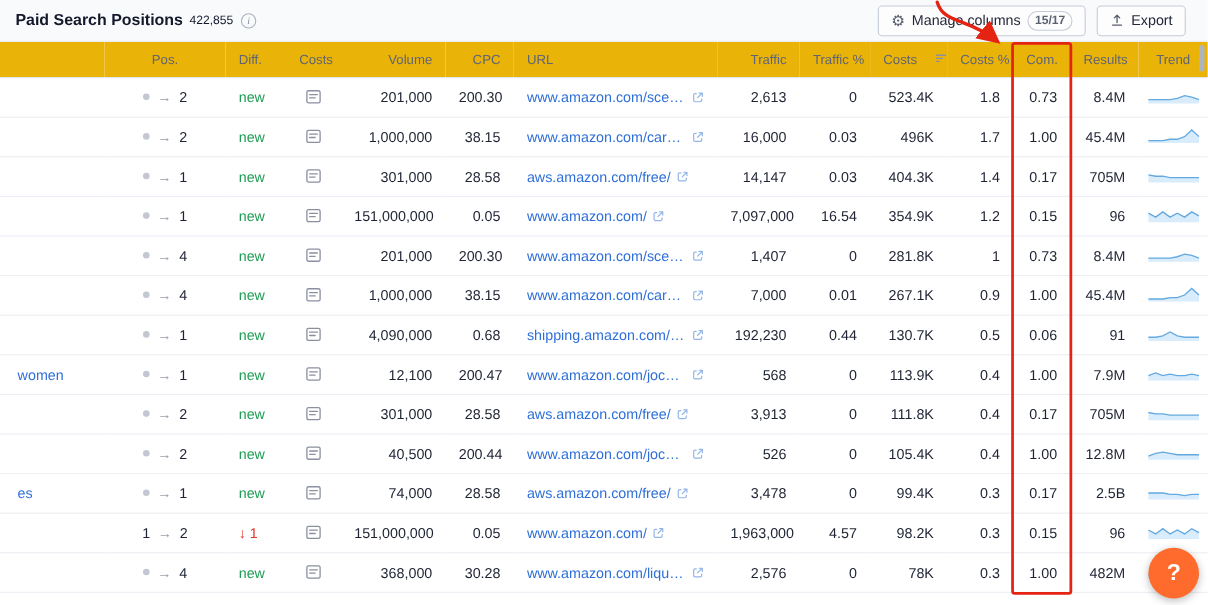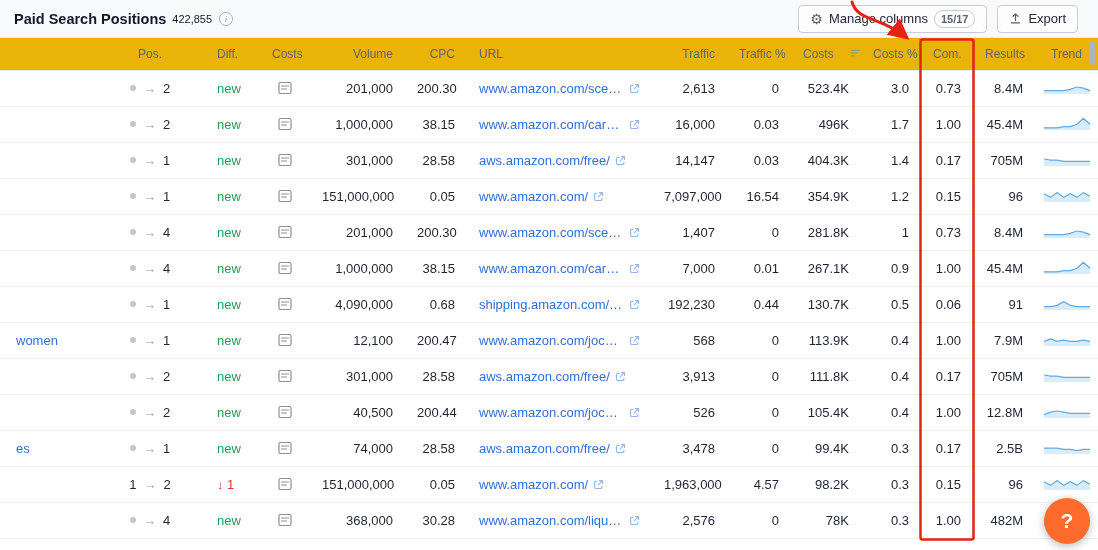--- a/index.html
+++ b/index.html
@@ -200,21 +200,21 @@
         <span class="ext">
           <svg width="11" height="11" viewBox="0 0 11 11">
                   <path d="M4 2.2H2.9c-.8 0-1.3.5-1.3 1.3v4.7c0 .8.5 1.3 1.3 1.3h4.7c.8 0 1.3-.5 1.3-1.3V7M6.6 1.6h2.9v2.9M9.2 1.8L5.2 5.8" stroke-linecap="round" stroke-linejoin="round"></path>
                 </svg>
         </span>
       </span>
     </td>
     <td class="num">2,613</td>
     <td class="num">0</td>
     <td class="num">523.4K</td>
-    <td class="num">3.0</td>
+    <td class="num">1.8</td>
     <td class="num c-com">0.73</td>
     <td class="num">8.4M</td>
     <td class="c-trend">
       <svg class="spark" width="48" height="16" viewBox="0 0 48 16">
               <path d="M1,15 L1.0,11.6 L7.6,11.6 L14.1,11.6 L20.7,11.6 L27.3,10.4 L33.9,8.0 L40.4,9.2 L47.0,11.6 L47,15 Z" class="spark-fill"></path>
               <polyline points="1.0,11.6 7.6,11.6 14.1,11.6 20.7,11.6 27.3,10.4 33.9,8.0 40.4,9.2 47.0,11.6" class="spark-line"></polyline>
             </svg>
     </td>
   </tr>
         <tr class="row">

